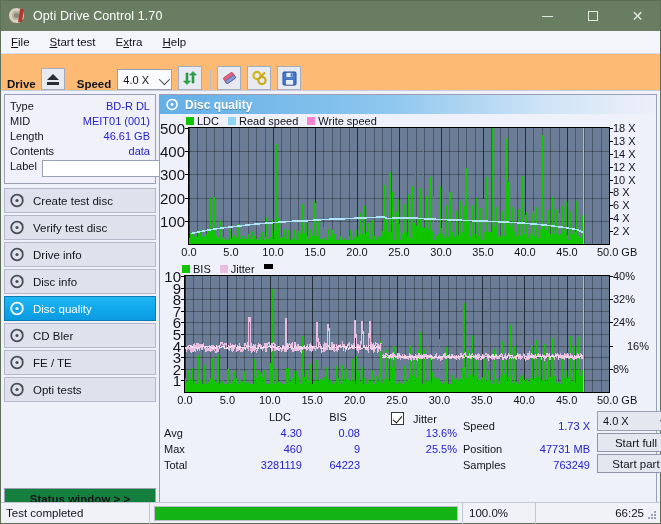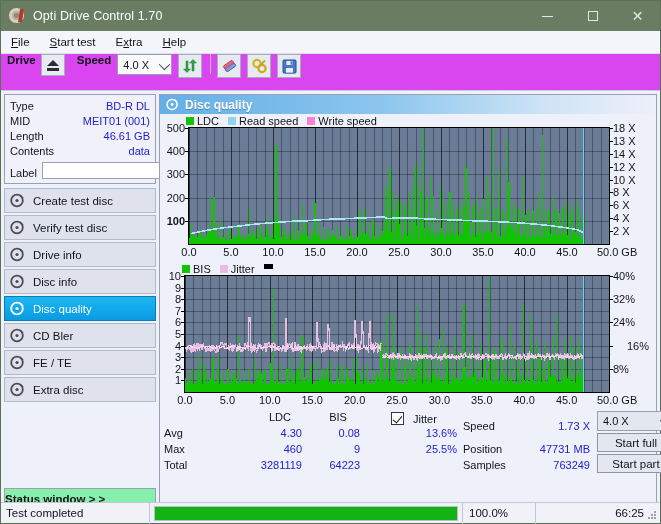--- a/index.html
+++ b/index.html
@@ -29,21 +29,21 @@
   .tb-btn .max{width:10px;height:10px;border:1px solid #e3e9e1;box-sizing:border-box;display:block;}
   .tb-btn .cls{font-size:14px;line-height:14px;}
 
   
   .menubar{height:22px;background:#f4f5fb;display:flex;align-items:center;padding-left:10px;
            border-bottom:1px solid #dcdfe9;}
   .menu-item{margin-right:20px;color:#13131a;font-size:11.5px;}
   .menu-item u{text-decoration:underline;}
 
   
-  .drivebar{height:36px;background:#d946ef;display:flex;align-items:flex-start;padding:0 6px;
+  .drivebar{height:36px;background:#fdba74;display:flex;align-items:flex-end;padding:0 6px;
             border-bottom:1px solid #c8ccdb;}
   .lbl-bold{font-weight:bold;font-size:11.5px;color:#13131a;}
   .combo{height:21px;background:#fbfbfe;border:1px solid #9aa0b2;display:flex;align-items:center;
          box-sizing:border-box;position:relative;}
   .combo .cv{font-size:11px;color:#13131a;padding-left:5px;white-space:nowrap;overflow:hidden;}
   .combo .chev{position:absolute;right:6px;top:7px;width:7px;height:7px;
         border-right:1.4px solid #3c4250;border-bottom:1.4px solid #3c4250;transform:rotate(45deg) translateY(-2px);}
   .drive-combo{width:262px;margin-left:10px;padding-left:24px;}
   .drive-ico{position:absolute;left:4px;top:3px;width:17px;height:15px;}
   .speed-combo{width:55px;margin-left:6px;}
@@ -61,57 +61,57 @@
            background:#eef0fa;display:flex;flex-direction:column;}
   .panel{border:1px solid #9aa0b2;background:#f0f1fb;box-sizing:border-box;}
   .panel-head{height:22px;background:#e9ebf6;border-bottom:1px solid #9aa0b2;display:flex;
               align-items:center;padding:0 3px;}
   .panel-head .ttl{font-weight:bold;font-size:11.5px;color:#13131a;margin-left:4px;flex:1;}
   .hbtn{width:19px;height:19px;background:#e3e5f0;border:1px solid #a7acbd;display:flex;
         align-items:center;justify-content:center;box-sizing:border-box;}
   .drow{display:flex;align-items:center;height:15px;padding:0 5px;}
   .drow .k{font-size:11px;color:#13131a;}
   .drow .v{font-size:11px;color:#2222cc;margin-left:auto;}
-  .labelrow{display:flex;align-items:flex-end;padding:2px 4px 4px 5px;}
+  .labelrow{display:flex;align-items:flex-start;padding:2px 4px 4px 5px;}
   .labelrow .k{font-size:11px;color:#13131a;margin-right:5px;}
   .labelbox{flex:1;height:17px;background:#ffffff;border:1px solid #9aa0b2;box-sizing:border-box;}
   .discbtn{width:19px;height:19px;background:#e3e5f0;border:1px solid #a7acbd;margin-left:4px;
            display:flex;align-items:center;justify-content:center;box-sizing:border-box;}
 
   .navlist{margin-top:4px;display:flex;flex-direction:column;}
   .navitem{height:25px;background:#dfe1ec;border:1px solid #b4b9c9;margin-bottom:2px;
            display:flex;align-items:center;box-sizing:border-box;padding-left:5px;}
   .navitem.sel{background:linear-gradient(to bottom,#22b7f2 0%,#10a8ec 50%,#0c9adf 100%);
                border:1px solid #0a7bb4;}
   .navitem.sel .nlabel{color:#ffffff;}
   .nlabel{font-size:11.5px;color:#13131a;margin-left:8px;}
   .nico{width:15px;height:15px;flex:0 0 auto;position:relative;}
 
   .side-spacer{flex:1;}
-  .statuswin{height:22px;background:#86efac;border:1px solid #9aa0b2;margin-bottom:3px;
-             display:flex;align-items:center;box-sizing:border-box;}
+  .statuswin{height:22px;background:#15803d;border:1px solid #9aa0b2;margin-bottom:3px;
+             display:flex;align-items:center;justify-content:center;box-sizing:border-box;}
   .statuswin .sw{font-size:11.5px;color:#13131a;font-weight:bold;}
 
   
   .main{flex:1;padding:3px 3px 0 0;box-sizing:border-box;display:flex;flex-direction:column;}
   .mainpanel{border:1px solid #9aa0b2;background:#eef0fa;flex:1;display:flex;flex-direction:column;
              box-sizing:border-box;}
   .mp-head{height:19px;background:linear-gradient(to right,#64afe6 0%,#8cc6ee 45%,#cfe4f6 78%,#eef0fa 100%);
            display:flex;align-items:center;padding-left:6px;}
   .mp-head .ttl{color:#ffffff;font-weight:bold;font-size:12px;margin-left:6px;
                 text-shadow:0 1px 0 rgba(60,110,150,.6);}
 
   .chartwrap{position:relative;}
   .legend{display:flex;align-items:center;height:13px;padding-left:26px;}
   .lgitem{display:flex;align-items:center;margin-right:9px;}
   .lgsw{width:8px;height:8px;margin-right:3px;}
   .lgtx{font-size:11px;color:#13131a;}
 
   .plot{position:relative;background:#6b7d96;border:1px solid #000;box-sizing:border-box;}
-  .ytick{position:absolute;right:100%;transform:translateY(-50%);font-size:11px;color:#13131a;
+  .ytick{position:absolute;right:100%;transform:translateY(-50%);font-size:15px;color:#13131a;
          padding-right:4px;white-space:nowrap;text-align:right;}
   .ytickR{position:absolute;left:100%;transform:translateY(-50%);font-size:11px;color:#13131a;
           padding-left:4px;white-space:nowrap;}
   .ytickmark{position:absolute;right:100%;width:4px;height:1px;background:#000;}
   .ytickmarkR{position:absolute;left:100%;width:4px;height:1px;background:#000;}
   .xtick{position:absolute;top:100%;transform:translateX(-50%);font-size:11px;color:#13131a;
          padding-top:2px;white-space:nowrap;}
   .gv{position:absolute;top:0;bottom:0;width:1px;background:rgba(0,0,0,.30);}
   .gvM{background:rgba(0,0,0,.62);}
   .gh{position:absolute;left:0;right:0;height:1px;background:rgba(0,0,0,.30);}
@@ -331,21 +331,21 @@
           <span class="nlabel">FE / TE</span>
         </div>
         <div class="navitem">
           <span class="nico">
             <svg width="15" height="15" viewBox="0 0 15 15">
                 <circle cx="7" cy="7.5" r="5.8" fill="none" stroke="#4c4c55" stroke-width="1.8"></circle>
                 <circle cx="7" cy="7.5" r="1.6" fill="#4c4c55"></circle>
                 <path d="M10 2 L13 5" stroke="#4c4c55" stroke-width="1.4"></path>
               </svg>
           </span>
-          <span class="nlabel">Extra disc</span>
+          <span class="nlabel">Opti tests</span>
         </div>
       </div>
 
       <div class="side-spacer"></div>
 
       <div class="statuswin">
         <span class="sw">Status window &gt; &gt;</span>
       </div>
     </div>
 
@@ -431,21 +431,21 @@
               <div class="gh" style="top: 92.8px;"></div>
               <div class="gh" style="top: 69.6px;"></div>
               <div class="gh" style="top: 46.4px;"></div>
               <div class="gh" style="top: 23.2px;"></div>
               <div style="position: absolute; left: 0px; width: 393.96px; bottom: 0px; height: 4.3152px; background: rgb(17, 196, 0);"></div>
               <svg width="420" height="116" style="position: absolute; left: 0px; top: 0px;">
                 <path d="M0 116.0 L0.0 116.0 L0.0 110.2 L0.0 116.0 L0.8 116.0 L0.8 110.1 L0.8 116.0 L1.5 116.0 L1.5 104.7 L1.5 116.0 L2.3 116.0 L2.3 96.1 L2.3 116.0 L3.0 116.0 L3.0 103.5 L3.0 116.0 L3.8 116.0 L3.8 113.8 L3.8 116.0 L4.5 116.0 L4.5 108.4 L4.5 116.0 L5.3 116.0 L5.3 108.6 L5.3 116.0 L6.0 116.0 L6.0 107.8 L6.0 116.0 L6.8 116.0 L6.8 113.1 L6.8 116.0 L7.6 116.0 L7.6 107.8 L7.6 116.0 L8.3 116.0 L8.3 109.4 L8.3 116.0 L9.1 116.0 L9.1 114.0 L9.1 116.0 L9.8 116.0 L9.8 103.1 L9.8 116.0 L10.6 116.0 L10.6 111.2 L10.6 116.0 L11.3 116.0 L11.3 101.6 L11.3 116.0 L12.1 116.0 L12.1 102.7 L12.1 116.0 L12.9 116.0 L12.9 112.6 L12.9 116.0 L13.6 116.0 L13.6 108.6 L13.6 116.0 L14.4 116.0 L14.4 109.1 L14.4 116.0 L15.1 116.0 L15.1 113.4 L15.1 116.0 L15.9 116.0 L15.9 107.7 L15.9 116.0 L16.6 116.0 L16.6 111.2 L16.6 116.0 L17.4 116.0 L17.4 105.9 L17.4 116.0 L18.1 116.0 L18.1 106.1 L18.1 116.0 L18.9 116.0 L18.9 113.7 L18.9 116.0 L19.7 116.0 L19.7 101.7 L19.7 116.0 L20.4 116.0 L20.4 98.8 L20.4 116.0 L21.2 116.0 L21.2 105.0 L21.2 116.0 L21.9 116.0 L21.9 69.6 L21.9 116.0 L22.7 116.0 L22.7 104.0 L22.7 116.0 L23.4 116.0 L23.4 102.3 L23.4 116.0 L24.2 116.0 L24.2 101.7 L24.2 116.0 L24.9 116.0 L24.9 69.9 L24.9 116.0 L25.7 116.0 L25.7 68.9 L25.7 116.0 L26.5 116.0 L26.5 107.8 L26.5 116.0 L27.2 116.0 L27.2 107.8 L27.2 116.0 L28.0 116.0 L28.0 98.7 L28.0 116.0 L28.7 116.0 L28.7 95.8 L28.7 116.0 L29.5 116.0 L29.5 109.9 L29.5 116.0 L30.2 116.0 L30.2 110.4 L30.2 116.0 L31.0 116.0 L31.0 107.9 L31.0 116.0 L31.8 116.0 L31.8 93.0 L31.8 116.0 L32.5 116.0 L32.5 112.9 L32.5 116.0 L33.3 116.0 L33.3 109.6 L33.3 116.0 L34.0 116.0 L34.0 108.6 L34.0 116.0 L34.8 116.0 L34.8 112.6 L34.8 116.0 L35.5 116.0 L35.5 113.9 L35.5 116.0 L36.3 116.0 L36.3 104.3 L36.3 116.0 L37.0 116.0 L37.0 109.9 L37.0 116.0 L37.8 116.0 L37.8 111.3 L37.8 116.0 L38.6 116.0 L38.6 112.5 L38.6 116.0 L39.3 116.0 L39.3 113.1 L39.3 116.0 L40.1 116.0 L40.1 113.3 L40.1 116.0 L40.8 116.0 L40.8 101.5 L40.8 116.0 L41.6 116.0 L41.6 100.8 L41.6 116.0 L42.3 116.0 L42.3 111.2 L42.3 116.0 L43.1 116.0 L43.1 112.0 L43.1 116.0 L43.8 116.0 L43.8 109.0 L43.8 116.0 L44.6 116.0 L44.6 111.7 L44.6 116.0 L45.4 116.0 L45.4 106.8 L45.4 116.0 L46.1 116.0 L46.1 111.1 L46.1 116.0 L46.9 116.0 L46.9 108.0 L46.9 116.0 L47.6 116.0 L47.6 110.2 L47.6 116.0 L48.4 116.0 L48.4 108.1 L48.4 116.0 L49.1 116.0 L49.1 114.0 L49.1 116.0 L49.9 116.0 L49.9 96.1 L49.9 116.0 L50.7 116.0 L50.7 96.3 L50.7 116.0 L51.4 116.0 L51.4 111.3 L51.4 116.0 L52.2 116.0 L52.2 109.5 L52.2 116.0 L52.9 116.0 L52.9 110.1 L52.9 116.0 L53.7 116.0 L53.7 107.8 L53.7 116.0 L54.4 116.0 L54.4 105.1 L54.4 116.0 L55.2 116.0 L55.2 109.9 L55.2 116.0 L55.9 116.0 L55.9 110.7 L55.9 116.0 L56.7 116.0 L56.7 112.7 L56.7 116.0 L57.5 116.0 L57.5 111.0 L57.5 116.0 L58.2 116.0 L58.2 108.2 L58.2 116.0 L59.0 116.0 L59.0 110.2 L59.0 116.0 L59.7 116.0 L59.7 106.4 L59.7 116.0 L60.5 116.0 L60.5 80.9 L60.5 116.0 L61.2 116.0 L61.2 110.9 L61.2 116.0 L62.0 116.0 L62.0 108.4 L62.0 116.0 L62.7 116.0 L62.7 105.9 L62.7 116.0 L63.5 116.0 L63.5 102.5 L63.5 116.0 L64.3 116.0 L64.3 102.7 L64.3 116.0 L65.0 116.0 L65.0 110.9 L65.0 116.0 L65.8 116.0 L65.8 108.4 L65.8 116.0 L66.5 116.0 L66.5 108.8 L66.5 116.0 L67.3 116.0 L67.3 110.9 L67.3 116.0 L68.0 116.0 L68.0 100.4 L68.0 116.0 L68.8 116.0 L68.8 108.5 L68.8 116.0 L69.6 116.0 L69.6 111.6 L69.6 116.0 L70.3 116.0 L70.3 101.8 L70.3 116.0 L71.1 116.0 L71.1 108.8 L71.1 116.0 L71.8 116.0 L71.8 109.2 L71.8 116.0 L72.6 116.0 L72.6 95.5 L72.6 116.0 L73.3 116.0 L73.3 103.5 L73.3 116.0 L74.1 116.0 L74.1 108.6 L74.1 116.0 L74.8 116.0 L74.8 112.5 L74.8 116.0 L75.6 116.0 L75.6 112.9 L75.6 116.0 L76.4 116.0 L76.4 109.3 L76.4 116.0 L77.1 116.0 L77.1 110.7 L77.1 116.0 L77.9 116.0 L77.9 88.5 L77.9 116.0 L78.6 116.0 L78.6 99.8 L78.6 116.0 L79.4 116.0 L79.4 111.2 L79.4 116.0 L80.1 116.0 L80.1 103.0 L80.1 116.0 L80.9 116.0 L80.9 103.8 L80.9 116.0 L81.6 116.0 L81.6 108.9 L81.6 116.0 L82.4 116.0 L82.4 108.5 L82.4 116.0 L83.2 116.0 L83.2 92.0 L83.2 116.0 L83.9 116.0 L83.9 103.7 L83.9 116.0 L84.7 116.0 L84.7 110.9 L84.7 116.0 L85.4 116.0 L85.4 102.9 L85.4 116.0 L86.2 116.0 L86.2 93.1 L86.2 116.0 L86.9 116.0 L86.9 18.8 L86.9 116.0 L87.7 116.0 L87.7 16.0 L87.7 116.0 L88.5 116.0 L88.5 90.1 L88.5 116.0 L89.2 116.0 L89.2 89.6 L89.2 116.0 L90.0 116.0 L90.0 108.4 L90.0 116.0 L90.7 116.0 L90.7 94.2 L90.7 116.0 L91.5 116.0 L91.5 110.0 L91.5 116.0 L92.2 116.0 L92.2 109.3 L92.2 116.0 L93.0 116.0 L93.0 108.8 L93.0 116.0 L93.7 116.0 L93.7 110.9 L93.7 116.0 L94.5 116.0 L94.5 99.8 L94.5 116.0 L95.3 116.0 L95.3 101.0 L95.3 116.0 L96.0 116.0 L96.0 110.8 L96.0 116.0 L96.8 116.0 L96.8 111.2 L96.8 116.0 L97.5 116.0 L97.5 111.2 L97.5 116.0 L98.3 116.0 L98.3 106.0 L98.3 116.0 L99.0 116.0 L99.0 111.9 L99.0 116.0 L99.8 116.0 L99.8 101.8 L99.8 116.0 L100.5 116.0 L100.5 111.4 L100.5 116.0 L101.3 116.0 L101.3 112.3 L101.3 116.0 L102.1 116.0 L102.1 107.7 L102.1 116.0 L102.8 116.0 L102.8 110.9 L102.8 116.0 L103.6 116.0 L103.6 109.6 L103.6 116.0 L104.3 116.0 L104.3 86.7 L104.3 116.0 L105.1 116.0 L105.1 102.3 L105.1 116.0 L105.8 116.0 L105.8 106.9 L105.8 116.0 L106.6 116.0 L106.6 112.0 L106.6 116.0 L107.4 116.0 L107.4 113.3 L107.4 116.0 L108.1 116.0 L108.1 109.9 L108.1 116.0 L108.9 116.0 L108.9 92.7 L108.9 116.0 L109.6 116.0 L109.6 103.0 L109.6 116.0 L110.4 116.0 L110.4 112.8 L110.4 116.0 L111.1 116.0 L111.1 105.6 L111.1 116.0 L111.9 116.0 L111.9 107.2 L111.9 116.0 L112.6 116.0 L112.6 105.1 L112.6 116.0 L113.4 116.0 L113.4 76.1 L113.4 116.0 L114.2 116.0 L114.2 109.8 L114.2 116.0 L114.9 116.0 L114.9 106.7 L114.9 116.0 L115.7 116.0 L115.7 105.2 L115.7 116.0 L116.4 116.0 L116.4 95.0 L116.4 116.0 L117.2 116.0 L117.2 94.7 L117.2 116.0 L117.9 116.0 L117.9 113.1 L117.9 116.0 L118.7 116.0 L118.7 108.0 L118.7 116.0 L119.4 116.0 L119.4 111.3 L119.4 116.0 L120.2 116.0 L120.2 110.4 L120.2 116.0 L121.0 116.0 L121.0 101.7 L121.0 116.0 L121.7 116.0 L121.7 108.8 L121.7 116.0 L122.5 116.0 L122.5 112.1 L122.5 116.0 L123.2 116.0 L123.2 107.6 L123.2 116.0 L124.0 116.0 L124.0 103.6 L124.0 116.0 L124.7 116.0 L124.7 104.3 L124.7 116.0 L125.5 116.0 L125.5 72.9 L125.5 116.0 L126.3 116.0 L126.3 75.1 L126.3 116.0 L127.0 116.0 L127.0 108.2 L127.0 116.0 L127.8 116.0 L127.8 108.8 L127.8 116.0 L128.5 116.0 L128.5 105.9 L128.5 116.0 L129.3 116.0 L129.3 92.5 L129.3 116.0 L130.0 116.0 L130.0 109.1 L130.0 116.0 L130.8 116.0 L130.8 108.4 L130.8 116.0 L131.5 116.0 L131.5 110.9 L131.5 116.0 L132.3 116.0 L132.3 112.1 L132.3 116.0 L133.1 116.0 L133.1 112.9 L133.1 116.0 L133.8 116.0 L133.8 110.5 L133.8 116.0 L134.6 116.0 L134.6 99.4 L134.6 116.0 L135.3 116.0 L135.3 110.4 L135.3 116.0 L136.1 116.0 L136.1 111.1 L136.1 116.0 L136.8 116.0 L136.8 112.5 L136.8 116.0 L137.6 116.0 L137.6 114.1 L137.6 116.0 L138.3 116.0 L138.3 101.1 L138.3 116.0 L139.1 116.0 L139.1 101.4 L139.1 116.0 L139.9 116.0 L139.9 112.1 L139.9 116.0 L140.6 116.0 L140.6 112.1 L140.6 116.0 L141.4 116.0 L141.4 108.6 L141.4 116.0 L142.1 116.0 L142.1 108.3 L142.1 116.0 L142.9 116.0 L142.9 111.0 L142.9 116.0 L143.6 116.0 L143.6 102.3 L143.6 116.0 L144.4 116.0 L144.4 108.2 L144.4 116.0 L145.2 116.0 L145.2 106.1 L145.2 116.0 L145.9 116.0 L145.9 108.8 L145.9 116.0 L146.7 116.0 L146.7 108.0 L146.7 116.0 L147.4 116.0 L147.4 112.6 L147.4 116.0 L148.2 116.0 L148.2 98.0 L148.2 116.0 L148.9 116.0 L148.9 99.3 L148.9 116.0 L149.7 116.0 L149.7 112.0 L149.7 116.0 L150.4 116.0 L150.4 111.1 L150.4 116.0 L151.2 116.0 L151.2 108.1 L151.2 116.0 L152.0 116.0 L152.0 112.0 L152.0 116.0 L152.7 116.0 L152.7 101.7 L152.7 116.0 L153.5 116.0 L153.5 112.3 L153.5 116.0 L154.2 116.0 L154.2 110.5 L154.2 116.0 L155.0 116.0 L155.0 109.6 L155.0 116.0 L155.7 116.0 L155.7 111.1 L155.7 116.0 L156.5 116.0 L156.5 108.1 L156.5 116.0 L157.2 116.0 L157.2 112.3 L157.2 116.0 L158.0 116.0 L158.0 98.2 L158.0 116.0 L158.8 116.0 L158.8 112.0 L158.8 116.0 L159.5 116.0 L159.5 111.5 L159.5 116.0 L160.3 116.0 L160.3 108.1 L160.3 116.0 L161.0 116.0 L161.0 112.4 L161.0 116.0 L161.8 116.0 L161.8 101.5 L161.8 116.0 L162.5 116.0 L162.5 100.0 L162.5 116.0 L163.3 116.0 L163.3 111.8 L163.3 116.0 L164.1 116.0 L164.1 110.1 L164.1 116.0 L164.8 116.0 L164.8 112.0 L164.8 116.0 L165.6 116.0 L165.6 109.2 L165.6 116.0 L166.3 116.0 L166.3 109.6 L166.3 116.0 L167.1 116.0 L167.1 101.9 L167.1 116.0 L167.8 116.0 L167.8 110.9 L167.8 116.0 L168.6 116.0 L168.6 108.5 L168.6 116.0 L169.3 116.0 L169.3 108.0 L169.3 116.0 L170.1 116.0 L170.1 110.2 L170.1 116.0 L170.9 116.0 L170.9 82.4 L170.9 116.0 L171.6 116.0 L171.6 84.5 L171.6 116.0 L172.4 116.0 L172.4 110.8 L172.4 116.0 L173.1 116.0 L173.1 105.6 L173.1 116.0 L173.9 116.0 L173.9 106.5 L173.9 116.0 L174.6 116.0 L174.6 103.2 L174.6 116.0 L175.4 116.0 L175.4 78.1 L175.4 116.0 L176.1 116.0 L176.1 106.0 L176.1 116.0 L176.9 116.0 L176.9 108.1 L176.9 116.0 L177.7 116.0 L177.7 103.9 L177.7 116.0 L178.4 116.0 L178.4 106.6 L178.4 116.0 L179.2 116.0 L179.2 111.4 L179.2 116.0 L179.9 116.0 L179.9 94.6 L179.9 116.0 L180.7 116.0 L180.7 108.7 L180.7 116.0 L181.4 116.0 L181.4 110.8 L181.4 116.0 L182.2 116.0 L182.2 111.3 L182.2 116.0 L183.0 116.0 L183.0 109.6 L183.0 116.0 L183.7 116.0 L183.7 92.1 L183.7 116.0 L184.5 116.0 L184.5 91.5 L184.5 116.0 L185.2 116.0 L185.2 108.1 L185.2 116.0 L186.0 116.0 L186.0 112.1 L186.0 116.0 L186.7 116.0 L186.7 110.7 L186.7 116.0 L187.5 116.0 L187.5 113.9 L187.5 116.0 L188.2 116.0 L188.2 98.4 L188.2 116.0 L189.0 116.0 L189.0 108.0 L189.0 116.0 L189.8 116.0 L189.8 109.0 L189.8 116.0 L190.5 116.0 L190.5 109.5 L190.5 116.0 L191.3 116.0 L191.3 108.7 L191.3 116.0 L192.0 116.0 L192.0 94.5 L192.0 116.0 L192.8 116.0 L192.8 94.9 L192.8 116.0 L193.5 116.0 L193.5 102.6 L193.5 116.0 L194.3 116.0 L194.3 107.0 L194.3 116.0 L195.0 116.0 L195.0 105.8 L195.0 116.0 L195.8 116.0 L195.8 56.7 L195.8 116.0 L196.6 116.0 L196.6 101.5 L196.6 116.0 L197.3 116.0 L197.3 91.7 L197.3 116.0 L198.1 116.0 L198.1 62.0 L198.1 116.0 L198.8 116.0 L198.8 109.9 L198.8 116.0 L199.6 116.0 L199.6 104.4 L199.6 116.0 L200.3 116.0 L200.3 37.0 L200.3 116.0 L201.1 116.0 L201.1 43.8 L201.1 116.0 L201.9 116.0 L201.9 93.9 L201.9 116.0 L202.6 116.0 L202.6 104.2 L202.6 116.0 L203.4 116.0 L203.4 64.1 L203.4 116.0 L204.1 116.0 L204.1 101.6 L204.1 116.0 L204.9 116.0 L204.9 101.5 L204.9 116.0 L205.6 116.0 L205.6 113.1 L205.6 116.0 L206.4 116.0 L206.4 83.3 L206.4 116.0 L207.1 116.0 L207.1 84.4 L207.1 116.0 L207.9 116.0 L207.9 108.3 L207.9 116.0 L208.7 116.0 L208.7 71.2 L208.7 116.0 L209.4 116.0 L209.4 70.8 L209.4 116.0 L210.2 116.0 L210.2 95.5 L210.2 116.0 L210.9 116.0 L210.9 105.4 L210.9 116.0 L211.7 116.0 L211.7 112.5 L211.7 116.0 L212.4 116.0 L212.4 74.3 L212.4 116.0 L213.2 116.0 L213.2 104.5 L213.2 116.0 L213.9 116.0 L213.9 109.3 L213.9 116.0 L214.7 116.0 L214.7 109.4 L214.7 116.0 L215.5 116.0 L215.5 76.1 L215.5 116.0 L216.2 116.0 L216.2 76.9 L216.2 116.0 L217.0 116.0 L217.0 103.9 L217.0 116.0 L217.7 116.0 L217.7 105.1 L217.7 116.0 L218.5 116.0 L218.5 108.1 L218.5 116.0 L219.2 116.0 L219.2 66.2 L219.2 116.0 L220.0 116.0 L220.0 103.8 L220.0 116.0 L220.8 116.0 L220.8 101.3 L220.8 116.0 L221.5 116.0 L221.5 109.9 L221.5 116.0 L222.3 116.0 L222.3 81.0 L222.3 116.0 L223.0 116.0 L223.0 58.2 L223.0 116.0 L223.8 116.0 L223.8 105.1 L223.8 116.0 L224.5 116.0 L224.5 110.4 L224.5 116.0 L225.3 116.0 L225.3 95.0 L225.3 116.0 L226.0 116.0 L226.0 39.4 L226.0 116.0 L226.8 116.0 L226.8 105.2 L226.8 116.0 L227.6 116.0 L227.6 98.1 L227.6 116.0 L228.3 116.0 L228.3 36.2 L228.3 116.0 L229.1 116.0 L229.1 109.9 L229.1 116.0 L229.8 116.0 L229.8 91.4 L229.8 116.0 L230.6 116.0 L230.6 111.6 L230.6 116.0 L231.3 116.0 L231.3 60.1 L231.3 116.0 L232.1 116.0 L232.1 62.8 L232.1 116.0 L232.8 116.0 L232.8 98.1 L232.8 116.0 L233.6 116.0 L233.6 98.7 L233.6 116.0 L234.4 116.0 L234.4 1.7 L234.4 116.0 L235.1 116.0 L235.1 100.3 L235.1 116.0 L235.9 116.0 L235.9 107.0 L235.9 116.0 L236.6 116.0 L236.6 108.1 L236.6 116.0 L237.4 116.0 L237.4 68.4 L237.4 116.0 L238.1 116.0 L238.1 68.9 L238.1 116.0 L238.9 116.0 L238.9 105.7 L238.9 116.0 L239.7 116.0 L239.7 100.8 L239.7 116.0 L240.4 116.0 L240.4 103.1 L240.4 116.0 L241.2 116.0 L241.2 49.0 L241.2 116.0 L241.9 116.0 L241.9 111.1 L241.9 116.0 L242.7 116.0 L242.7 110.3 L242.7 116.0 L243.4 116.0 L243.4 103.0 L243.4 116.0 L244.2 116.0 L244.2 69.2 L244.2 116.0 L244.9 116.0 L244.9 68.3 L244.9 116.0 L245.7 116.0 L245.7 112.7 L245.7 116.0 L246.5 116.0 L246.5 103.9 L246.5 116.0 L247.2 116.0 L247.2 107.9 L247.2 116.0 L248.0 116.0 L248.0 82.7 L248.0 116.0 L248.7 116.0 L248.7 109.8 L248.7 116.0 L249.5 116.0 L249.5 106.1 L249.5 116.0 L250.2 116.0 L250.2 106.8 L250.2 116.0 L251.0 116.0 L251.0 58.0 L251.0 116.0 L251.7 116.0 L251.7 102.3 L251.7 116.0 L252.5 116.0 L252.5 100.3 L252.5 116.0 L253.3 116.0 L253.3 105.9 L253.3 116.0 L254.0 116.0 L254.0 70.3 L254.0 116.0 L254.8 116.0 L254.8 72.9 L254.8 116.0 L255.5 116.0 L255.5 110.2 L255.5 116.0 L256.3 116.0 L256.3 109.3 L256.3 116.0 L257.0 116.0 L257.0 104.9 L257.0 116.0 L257.8 116.0 L257.8 77.4 L257.8 116.0 L258.6 116.0 L258.6 102.8 L258.6 116.0 L259.3 116.0 L259.3 109.2 L259.3 116.0 L260.1 116.0 L260.1 96.9 L260.1 116.0 L260.8 116.0 L260.8 63.8 L260.8 116.0 L261.6 116.0 L261.6 64.4 L261.6 116.0 L262.3 116.0 L262.3 106.3 L262.3 116.0 L263.1 116.0 L263.1 108.2 L263.1 116.0 L263.8 116.0 L263.8 104.0 L263.8 116.0 L264.6 116.0 L264.6 74.8 L264.6 116.0 L265.4 116.0 L265.4 109.2 L265.4 116.0 L266.1 116.0 L266.1 106.1 L266.1 116.0 L266.9 116.0 L266.9 105.6 L266.9 116.0 L267.6 116.0 L267.6 82.9 L267.6 116.0 L268.4 116.0 L268.4 81.4 L268.4 116.0 L269.1 116.0 L269.1 106.7 L269.1 116.0 L269.9 116.0 L269.9 108.5 L269.9 116.0 L270.6 116.0 L270.6 107.3 L270.6 116.0 L271.4 116.0 L271.4 72.5 L271.4 116.0 L272.2 116.0 L272.2 111.3 L272.2 116.0 L272.9 116.0 L272.9 107.0 L272.9 116.0 L273.7 116.0 L273.7 103.6 L273.7 116.0 L274.4 116.0 L274.4 79.1 L274.4 116.0 L275.2 116.0 L275.2 77.8 L275.2 116.0 L275.9 116.0 L275.9 94.4 L275.9 116.0 L276.7 116.0 L276.7 36.7 L276.7 116.0 L277.5 116.0 L277.5 39.8 L277.5 116.0 L278.2 116.0 L278.2 92.5 L278.2 116.0 L279.0 116.0 L279.0 96.9 L279.0 116.0 L279.7 116.0 L279.7 92.9 L279.7 116.0 L280.5 116.0 L280.5 64.9 L280.5 116.0 L281.2 116.0 L281.2 109.1 L281.2 116.0 L282.0 116.0 L282.0 107.8 L282.0 116.0 L282.7 116.0 L282.7 108.2 L282.7 116.0 L283.5 116.0 L283.5 76.7 L283.5 116.0 L284.3 116.0 L284.3 76.0 L284.3 116.0 L285.0 116.0 L285.0 106.0 L285.0 116.0 L285.8 116.0 L285.8 105.9 L285.8 116.0 L286.5 116.0 L286.5 108.7 L286.5 116.0 L287.3 116.0 L287.3 69.8 L287.3 116.0 L288.0 116.0 L288.0 106.6 L288.0 116.0 L288.8 116.0 L288.8 103.9 L288.8 116.0 L289.5 116.0 L289.5 107.9 L289.5 116.0 L290.3 116.0 L290.3 83.9 L290.3 116.0 L291.1 116.0 L291.1 80.1 L291.1 116.0 L291.8 116.0 L291.8 111.2 L291.8 116.0 L292.6 116.0 L292.6 106.3 L292.6 116.0 L293.3 116.0 L293.3 111.9 L293.3 116.0 L294.1 116.0 L294.1 70.6 L294.1 116.0 L294.8 116.0 L294.8 101.5 L294.8 116.0 L295.6 116.0 L295.6 103.5 L295.6 116.0 L296.4 116.0 L296.4 102.7 L296.4 116.0 L297.1 116.0 L297.1 48.7 L297.1 116.0 L297.9 116.0 L297.9 76.1 L297.9 116.0 L298.6 116.0 L298.6 102.8 L298.6 116.0 L299.4 116.0 L299.4 103.5 L299.4 116.0 L300.1 116.0 L300.1 102.7 L300.1 116.0 L300.9 116.0 L300.9 66.2 L300.9 116.0 L301.6 116.0 L301.6 104.4 L301.6 116.0 L302.4 116.0 L302.4 104.0 L302.4 116.0 L303.2 116.0 L303.2 101.4 L303.2 116.0 L303.9 116.0 L303.9 -5.2 L303.9 116.0 L304.7 116.0 L304.7 111.0 L304.7 116.0 L305.4 116.0 L305.4 99.3 L305.4 116.0 L306.2 116.0 L306.2 110.1 L306.2 116.0 L306.9 116.0 L306.9 80.0 L306.9 116.0 L307.7 116.0 L307.7 79.0 L307.7 116.0 L308.4 116.0 L308.4 108.8 L308.4 116.0 L309.2 116.0 L309.2 108.5 L309.2 116.0 L310.0 116.0 L310.0 107.9 L310.0 116.0 L310.7 116.0 L310.7 40.8 L310.7 116.0 L311.5 116.0 L311.5 107.9 L311.5 116.0 L312.2 116.0 L312.2 109.7 L312.2 116.0 L313.0 116.0 L313.0 108.4 L313.0 116.0 L313.7 116.0 L313.7 82.8 L313.7 116.0 L314.5 116.0 L314.5 82.6 L314.5 116.0 L315.3 116.0 L315.3 107.5 L315.3 116.0 L316.0 116.0 L316.0 108.5 L316.0 116.0 L316.8 116.0 L316.8 102.0 L316.8 116.0 L317.5 116.0 L317.5 9.5 L317.5 116.0 L318.3 116.0 L318.3 101.3 L318.3 116.0 L319.0 116.0 L319.0 96.9 L319.0 116.0 L319.8 116.0 L319.8 53.8 L319.8 116.0 L320.5 116.0 L320.5 54.5 L320.5 116.0 L321.3 116.0 L321.3 97.5 L321.3 116.0 L322.1 116.0 L322.1 96.9 L322.1 116.0 L322.8 116.0 L322.8 106.3 L322.8 116.0 L323.6 116.0 L323.6 78.5 L323.6 116.0 L324.3 116.0 L324.3 104.3 L324.3 116.0 L325.1 116.0 L325.1 106.4 L325.1 116.0 L325.8 116.0 L325.8 102.7 L325.8 116.0 L326.6 116.0 L326.6 73.9 L326.6 116.0 L327.3 116.0 L327.3 108.0 L327.3 116.0 L328.1 116.0 L328.1 94.6 L328.1 116.0 L328.9 116.0 L328.9 105.0 L328.9 116.0 L329.6 116.0 L329.6 80.9 L329.6 116.0 L330.4 116.0 L330.4 80.7 L330.4 116.0 L331.1 116.0 L331.1 108.3 L331.1 116.0 L331.9 116.0 L331.9 109.6 L331.9 116.0 L332.6 116.0 L332.6 108.4 L332.6 116.0 L333.4 116.0 L333.4 47.8 L333.4 116.0 L334.2 116.0 L334.2 105.8 L334.2 116.0 L334.9 116.0 L334.9 108.1 L334.9 116.0 L335.7 116.0 L335.7 106.4 L335.7 116.0 L336.4 116.0 L336.4 87.0 L336.4 116.0 L337.2 116.0 L337.2 84.2 L337.2 116.0 L337.9 116.0 L337.9 104.0 L337.9 116.0 L338.7 116.0 L338.7 111.8 L338.7 116.0 L339.4 116.0 L339.4 110.2 L339.4 116.0 L340.2 116.0 L340.2 78.7 L340.2 116.0 L341.0 116.0 L341.0 105.7 L341.0 116.0 L341.7 116.0 L341.7 106.8 L341.7 116.0 L342.5 116.0 L342.5 108.8 L342.5 116.0 L343.2 116.0 L343.2 85.1 L343.2 116.0 L344.0 116.0 L344.0 83.1 L344.0 116.0 L344.7 116.0 L344.7 105.2 L344.7 116.0 L345.5 116.0 L345.5 107.9 L345.5 116.0 L346.2 116.0 L346.2 107.5 L346.2 116.0 L347.0 116.0 L347.0 78.7 L347.0 116.0 L347.8 116.0 L347.8 105.3 L347.8 116.0 L348.5 116.0 L348.5 107.4 L348.5 116.0 L349.3 116.0 L349.3 109.8 L349.3 116.0 L350.0 116.0 L350.0 65.2 L350.0 116.0 L350.8 116.0 L350.8 85.2 L350.8 116.0 L351.5 116.0 L351.5 100.7 L351.5 116.0 L352.3 116.0 L352.3 109.0 L352.3 116.0 L353.1 116.0 L353.1 105.6 L353.1 116.0 L353.8 116.0 L353.8 6.6 L353.8 116.0 L354.6 116.0 L354.6 110.0 L354.6 116.0 L355.3 116.0 L355.3 96.2 L355.3 116.0 L356.1 116.0 L356.1 92.9 L356.1 116.0 L356.8 116.0 L356.8 78.8 L356.8 116.0 L357.6 116.0 L357.6 101.8 L357.6 116.0 L358.3 116.0 L358.3 110.2 L358.3 116.0 L359.1 116.0 L359.1 108.8 L359.1 116.0 L359.9 116.0 L359.9 81.5 L359.9 116.0 L360.6 116.0 L360.6 83.0 L360.6 116.0 L361.4 116.0 L361.4 105.9 L361.4 116.0 L362.1 116.0 L362.1 102.5 L362.1 116.0 L362.9 116.0 L362.9 108.9 L362.9 116.0 L363.6 116.0 L363.6 69.1 L363.6 116.0 L364.4 116.0 L364.4 107.3 L364.4 116.0 L365.1 116.0 L365.1 107.0 L365.1 116.0 L365.9 116.0 L365.9 106.4 L365.9 116.0 L366.7 116.0 L366.7 81.8 L366.7 116.0 L367.4 116.0 L367.4 81.0 L367.4 116.0 L368.2 116.0 L368.2 108.2 L368.2 116.0 L368.9 116.0 L368.9 108.4 L368.9 116.0 L369.7 116.0 L369.7 106.9 L369.7 116.0 L370.4 116.0 L370.4 85.3 L370.4 116.0 L371.2 116.0 L371.2 105.5 L371.2 116.0 L372.0 116.0 L372.0 108.5 L372.0 116.0 L372.7 116.0 L372.7 111.2 L372.7 116.0 L373.5 116.0 L373.5 78.1 L373.5 116.0 L374.2 116.0 L374.2 79.5 L374.2 116.0 L375.0 116.0 L375.0 109.1 L375.0 116.0 L375.7 116.0 L375.7 103.0 L375.7 116.0 L376.5 116.0 L376.5 106.0 L376.5 116.0 L377.2 116.0 L377.2 73.1 L377.2 116.0 L378.0 116.0 L378.0 108.4 L378.0 116.0 L378.8 116.0 L378.8 106.7 L378.8 116.0 L379.5 116.0 L379.5 111.7 L379.5 116.0 L380.3 116.0 L380.3 85.1 L380.3 116.0 L381.0 116.0 L381.0 83.3 L381.0 116.0 L381.8 116.0 L381.8 106.8 L381.8 116.0 L382.5 116.0 L382.5 108.8 L382.5 116.0 L383.3 116.0 L383.3 105.6 L383.3 116.0 L384.0 116.0 L384.0 77.9 L384.0 116.0 L384.8 116.0 L384.8 106.5 L384.8 116.0 L385.6 116.0 L385.6 102.1 L385.6 116.0 L386.3 116.0 L386.3 104.3 L386.3 116.0 L387.1 116.0 L387.1 73.1 L387.1 116.0 L387.8 116.0 L387.8 107.6 L387.8 116.0 L388.6 116.0 L388.6 108.7 L388.6 116.0 L389.3 116.0 L389.3 108.0 L389.3 116.0 L390.1 116.0 L390.1 82.6 L390.1 116.0 L390.9 116.0 L390.9 81.2 L390.9 116.0 L391.6 116.0 L391.6 109.7 L391.6 116.0 L392.4 116.0 L392.4 111.2 L392.4 116.0 L393.1 116.0 L393.1 87.4 L393.1 116.0 L393.9 116.0 L393.9 108.5 L393.9 116.0 L394.0 116 Z" stroke="#11c400" stroke-width="1" fill="#11c400" shape-rendering="crispEdges"></path>
                 <path d="M1.7 105.7 L16.8 102.5 L33.6 99.9 L50.4 98.0 L67.2 96.0 L84.0 94.7 L100.8 93.4 L117.6 92.8 L134.4 91.5 L151.2 90.9 L168.0 90.2 L180.6 89.6 L194.9 88.9 L198.2 90.5 L214.2 89.9 L226.8 90.2 L243.6 91.2 L260.4 91.8 L277.2 92.5 L294.0 93.1 L310.8 93.8 L327.6 94.7 L344.4 96.0 L361.2 97.6 L378.0 99.9 L388.9 101.8 L394.0 104.4" stroke="#aee4f7" stroke-width="1.6" fill="none" shape-rendering="crispEdges"></path>
               </svg>
               <div class="cursor" style="left: 393.96px;"></div>
-              <div class="ytick" style="top: 92.8px; font-weight: bold;">100</div>
+              <div class="ytick" style="top: 92.8px;">100</div>
               <div class="ytickmark" style="top: 92.8px;"></div>
               <div class="ytick" style="top: 69.6px;">200</div>
               <div class="ytickmark" style="top: 69.6px;"></div>
               <div class="ytick" style="top: 46.4px;">300</div>
               <div class="ytickmark" style="top: 46.4px;"></div>
               <div class="ytick" style="top: 23.2px;">400</div>
               <div class="ytickmark" style="top: 23.2px;"></div>
               <div class="ytick" style="top: 0px;">500</div>
               <div class="ytickmark" style="top: 0px;"></div>
               <div class="ytickR" style="top: 103.111px;">2 X</div>

